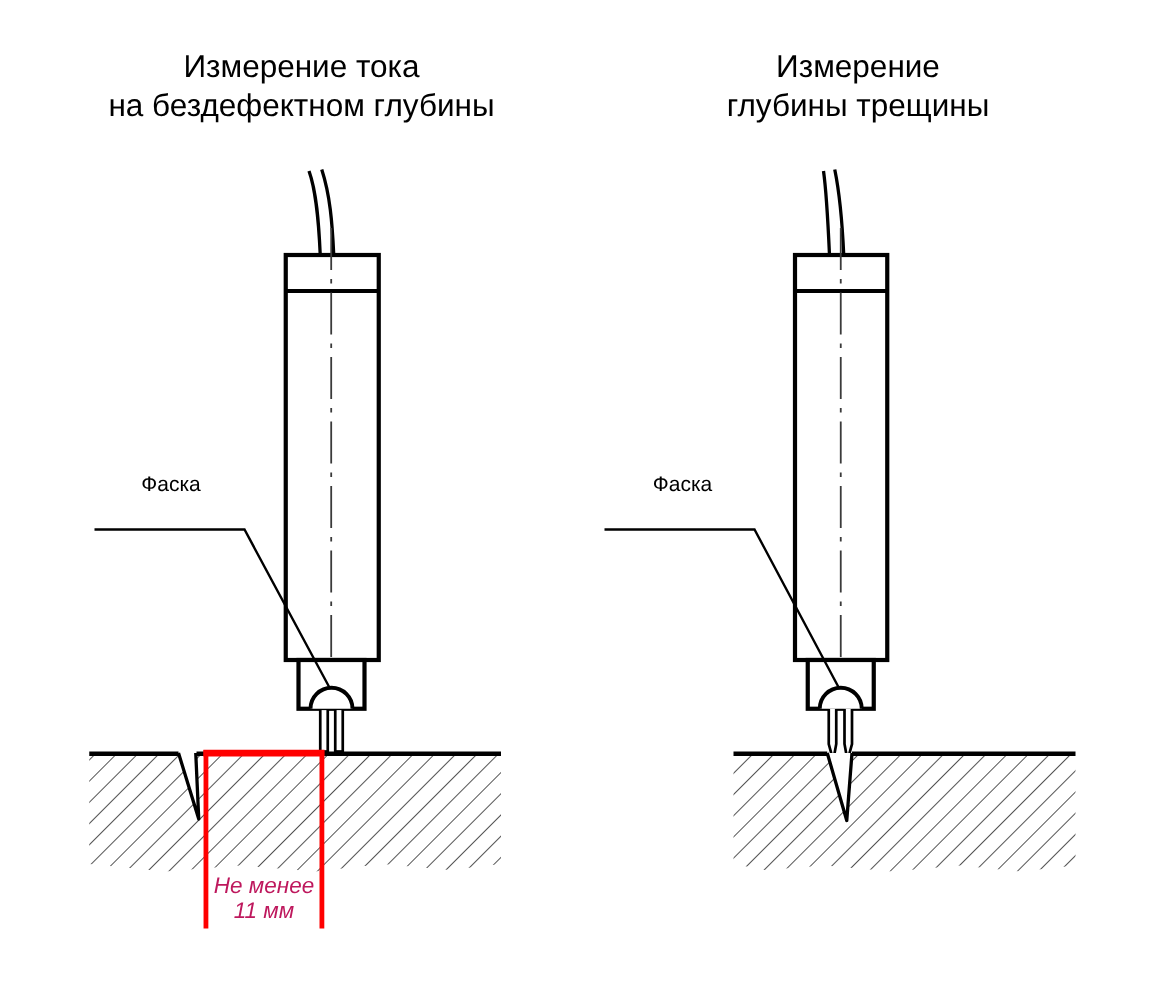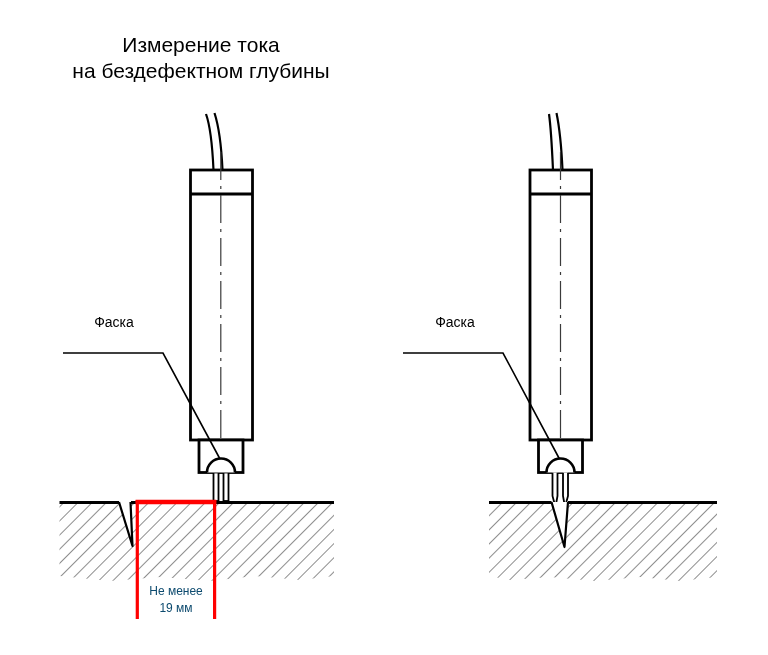--- a/index.html
+++ b/index.html
@@ -31,24 +31,25 @@
     white-space:nowrap;
     color:#000;
   }
   .chamfer-left{left:114px;top:310px;}
   .chamfer-right{left:455px;top:310px;}
   .dim-label{
     position:absolute;
     left:176px;top:583px;
     transform:translateX(-50%);
     text-align:center;
-    font-size:12px;
+    font-size:15px;
     line-height:16.5px;
     white-space:nowrap;
-    color:#0c4a6e;
+    color:#be185d;
+    font-style:italic;
   }
 </style>
 </head>
 <body>
 
 <div id="stage">
 
   <svg width="768" height="655" viewBox="0 0 768 655">
     <defs>
       <pattern id="hatch" patternUnits="userSpaceOnUse" width="10" height="10" patternTransform="rotate(45)">
@@ -127,23 +128,27 @@
 
       <path d="M551.5,502 L564.5,547 L568,502" fill="#fff" stroke="#000" stroke-width="2.2" stroke-linejoin="round"></path>
     </g>
   </svg>
 
   <div class="title title-left">
     <div>Измерение тока</div>
     <div>на бездефектном глубины</div>
   </div>
 
+  <div class="title title-right">
+    <div>Измерение</div>
+    <div>глубины трещины</div>
+  </div>
 
   <div class="chamfer-label chamfer-left">Фаска</div>
 
   <div class="chamfer-label chamfer-right">Фаска</div>
 
   <div class="dim-label">
     <div>Не менее</div>
-    <div>19 мм</div>
+    <div>11 мм</div>
   </div>
 
 </div>
 
 </body></html>

